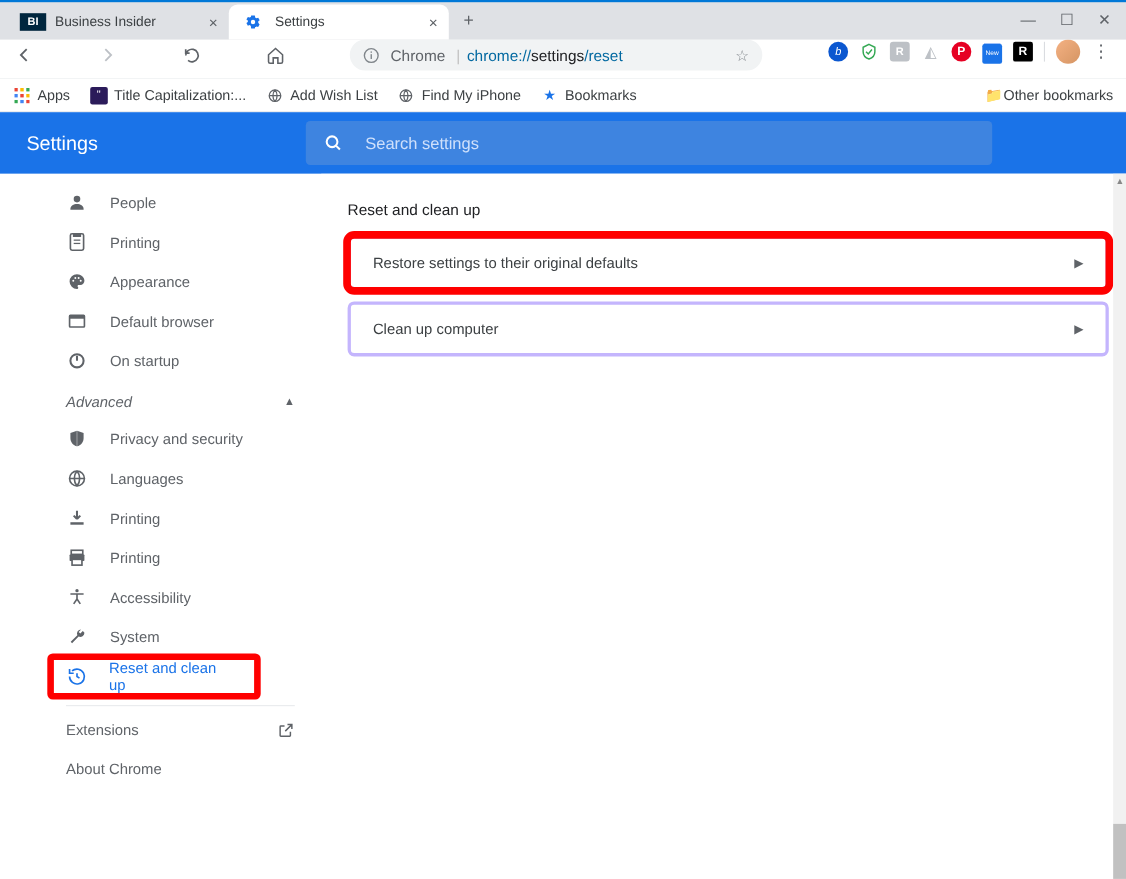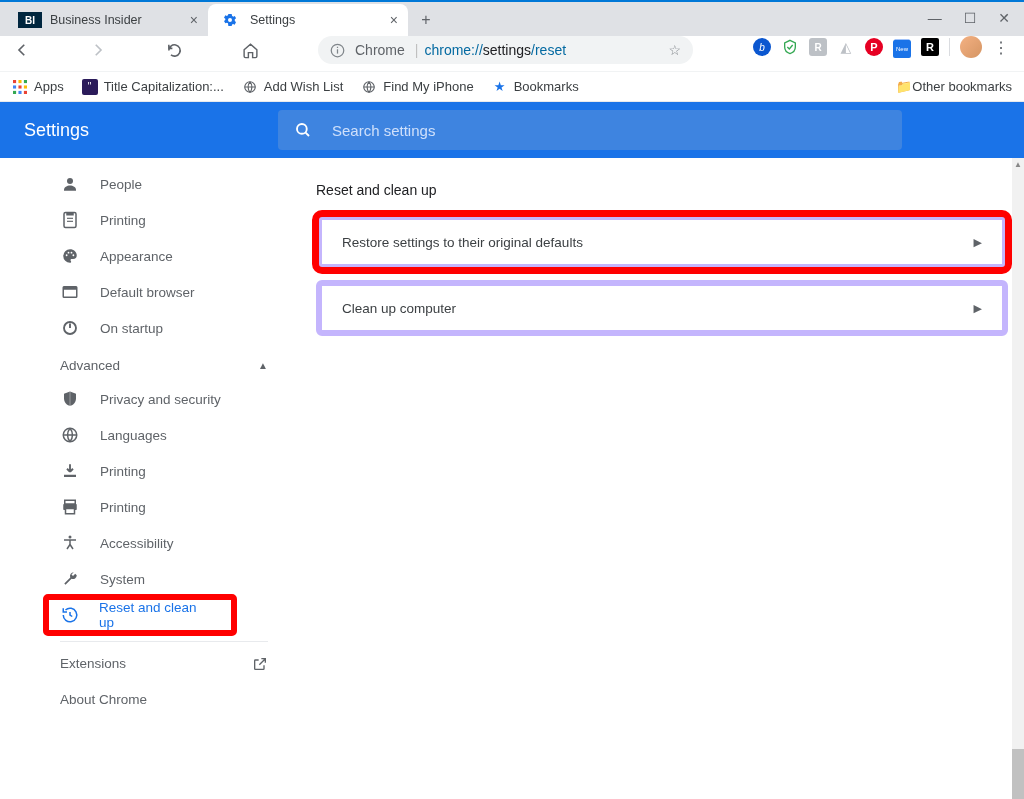--- a/index.html
+++ b/index.html
@@ -42,29 +42,29 @@
 .search-settings .sicon { margin-right: 20px; color: #fff; }
 
 
 .content { display: flex; height: calc(799px - 36px - 36px - 30px - 56px); position: relative; background: #fff; }
 .sidebar { width: 256px; padding: 8px 0; overflow-y: auto; border-right: none; margin-left: 36px; }
 .side-item { display: flex; align-items: center; height: 36px; padding: 0 24px; font-size: 13.5px; color: #5f6368; cursor: pointer; position: relative; }
 .side-item .sico { width: 20px; display: inline-flex; align-items: center; justify-content: center; margin-right: 20px; color: #5f6368; font-size: 16px; }
 .side-item.sub { font-weight: 500; }
 .side-item.selected { color: #1a73e8; }
 .side-item.selected .sico { color: #1a73e8; }
-.side-section { padding: 12px 24px 8px; font-size: 13.5px; color: #5f6368; display: flex; align-items: center; justify-content: space-between; cursor: pointer; }
+.side-section { padding: 12px 24px 8px; font-size: 13.5px; color: #5f6368; display: flex; align-items: center; justify-content: space-between; cursor: pointer; font-style: italic; }
 .side-section .chev { font-size: 10px; }
 .side-divider { border-top: 1px solid #e8eaed; margin: 8px 24px 0 24px; }
 .side-footer { padding: 14px 24px; font-size: 13.5px; color: #5f6368; cursor: pointer; display: flex; align-items: flex-start; justify-content: space-between; }
 .highlight-red { outline: 6px solid #ff0000; outline-offset: -3px; }
 
 .main { flex: 1; padding: 24px 16px 0 24px; background: #fff; overflow-y: auto; }
 .main h2 { font-size: 14px; font-weight: 500; color: #202124; margin-bottom: 16px; }
-.card { border: 6px solid #c4b5fd; border-radius: 6px; background: #fff; }
+.card { border: 3px solid #c4b5fd; border-radius: 6px; background: #fff; }
 .card-row { display: flex; align-items: center; justify-content: space-between; padding: 0 20px; height: 44px; font-size: 13.5px; color: #3c4043; cursor: pointer; }
 .card-row .arrow { color: #5f6368; font-size: 11px; }
 .card.highlighted-row { outline: 7px solid #ff0000; outline-offset: -3px; margin-bottom: 10px; }
 
 .vscroll { position: absolute; right: 0; top: 0; bottom: 0; width: 12px; background: #f1f1f1; }
 .vscroll-thumb { position: absolute; left: 0; right: 0; bottom: 0; height: 50px; background: #c1c1c1; }
 
 svg { display: block; }
 </style>
 </head>

